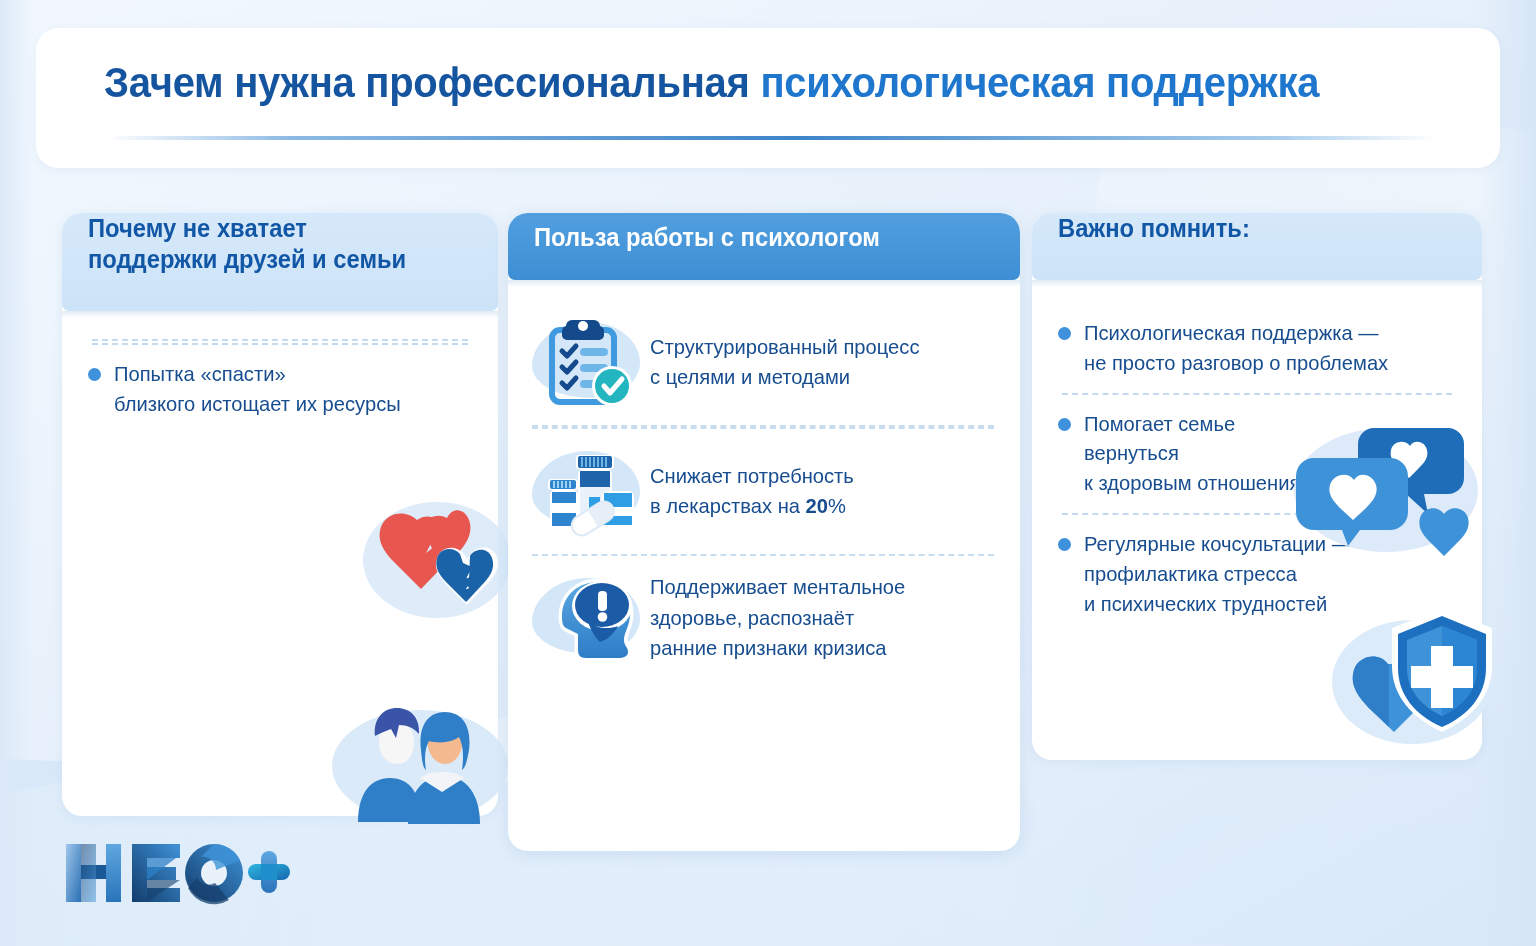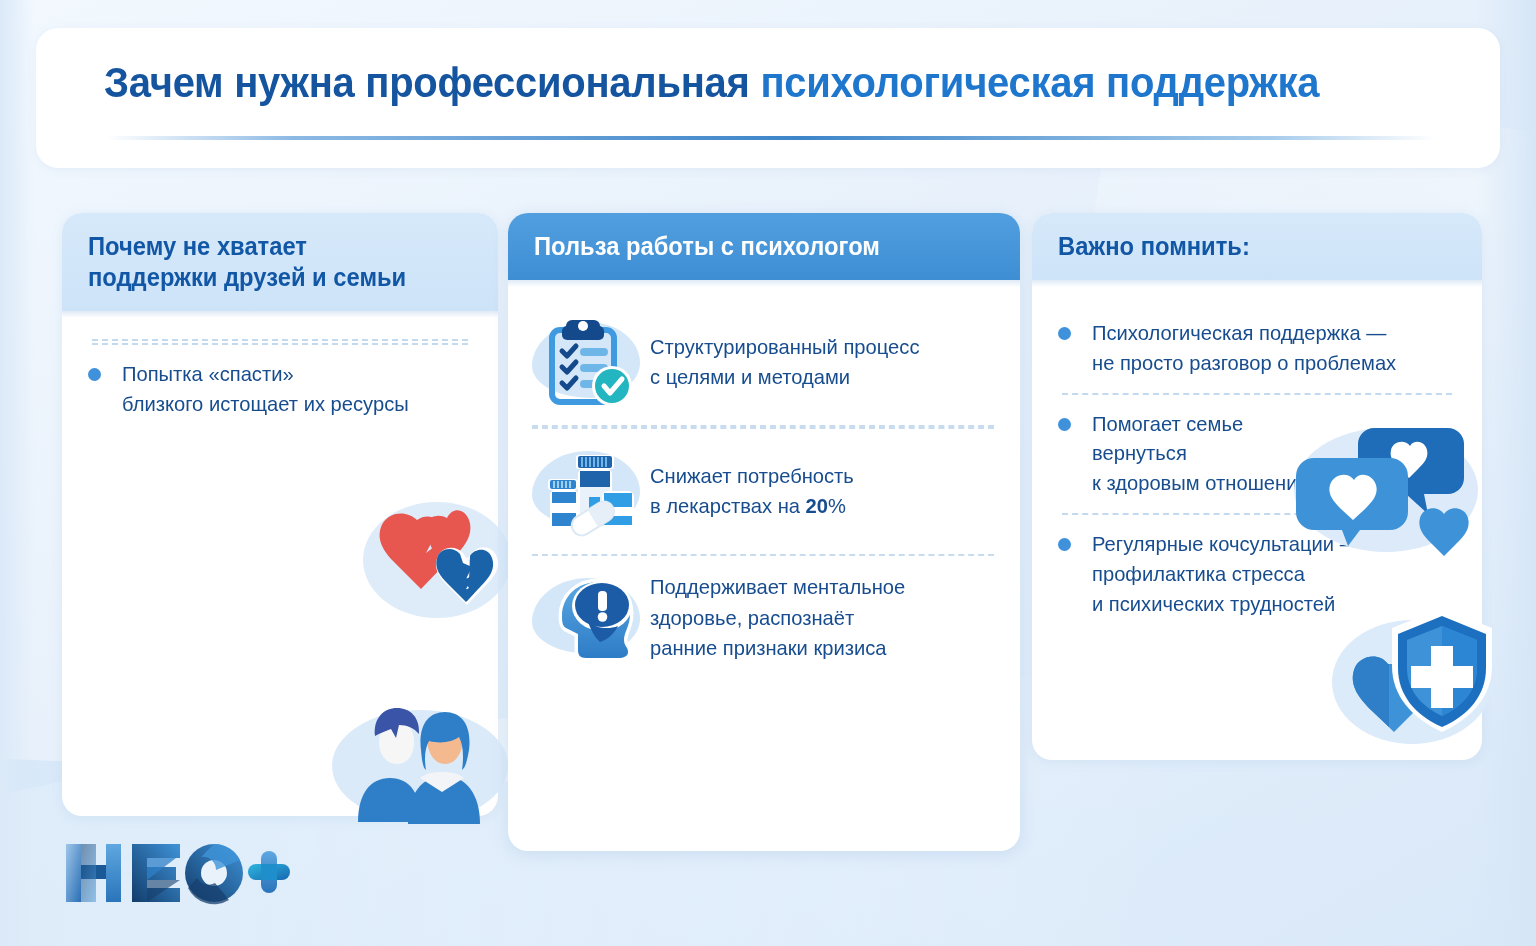--- a/index.html
+++ b/index.html
@@ -94,21 +94,22 @@
   }
   .panel-left   { left: 62px;   top: 213px; width: 436px; height: 603px; }
   .panel-mid    { left: 508px;  top: 213px; width: 512px; height: 638px;
                   box-shadow: 0 3px 16px rgba(90,140,195,.17); }
   .panel-right  { left: 1032px; top: 213px; width: 450px; height: 547px; }
 
   .phead {
     position: relative;
     width: 100%;
     display: flex;
-    align-items: center;
+    align-items: flex-start;
+    border-radius: 7px;
   }
   .phead-soft {
     background: linear-gradient(180deg, #d6e9fa 0%, #cde3f8 100%);
     color: #1257a6;
   }
   .phead-solid {
     background: linear-gradient(180deg, #519fdf 0%, #3e8ed4 100%);
     color: #ffffff;
   }
   .phead-left  { height: 98px; padding: 0 26px; }
@@ -129,21 +130,21 @@
 
   .phead-shadow {
     position: absolute;
     left: 0; bottom: -7px; width: 100%; height: 7px;
     background: linear-gradient(180deg, rgba(140,180,220,.28), rgba(140,180,220,0));
     pointer-events: none;
   }
 
   
   .blist { position: relative; padding: 26px 26px 0 26px; }
-  .bitem { position: relative; display: flex; gap: 21px; padding: 12px 0 13px 0; }
+  .bitem { position: relative; display: flex; gap: 13px; padding: 12px 0 13px 0; }
   .bdot {
     flex: 0 0 auto;
     width: 13px; height: 13px;
     border-radius: 50%;
     background: #3e91da;
     margin-top: 9px;
   }
   .btext {
     color: #174d8f;
     font-size: 21px;

